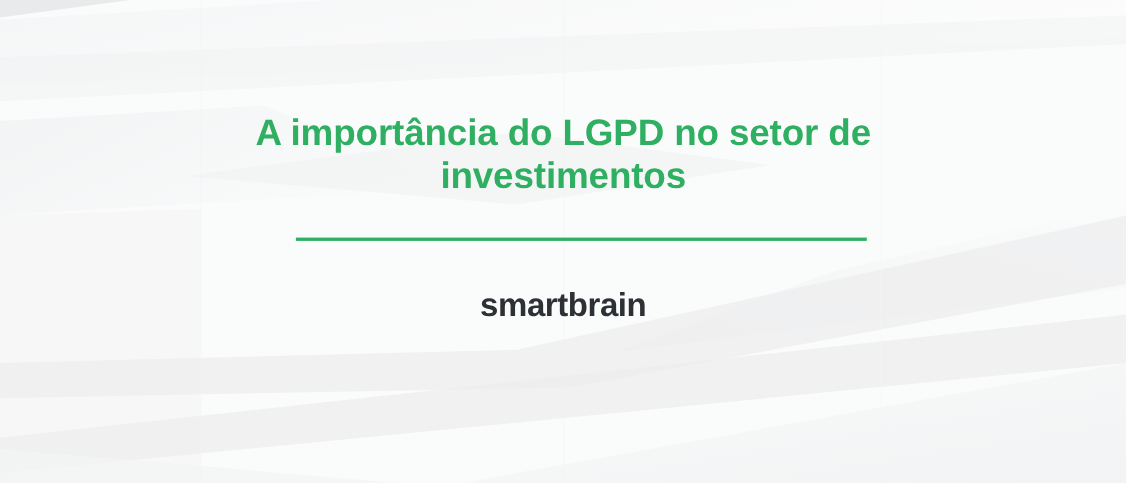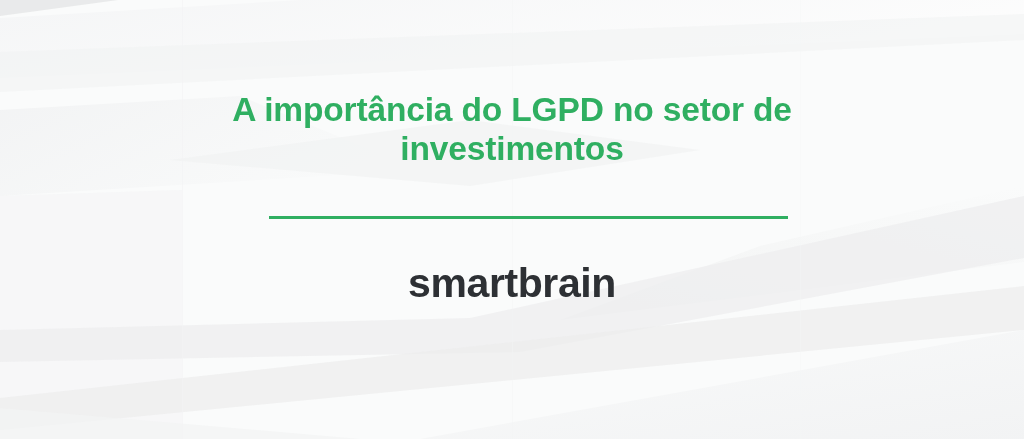--- a/index.html
+++ b/index.html
@@ -36,21 +36,21 @@
     position: absolute;
     inset: 0;
     display: flex;
     flex-direction: column;
     align-items: center;
     z-index: 2;
   }
 
   .title {
     position: absolute;
-    top: 90px;
+    top: 102px;
     left: 50%;
     transform: translateX(-50%);
     width: 560px;
     text-align: center;
     font-size: 33.5px;
     line-height: 1.17;
     font-weight: 700;
     letter-spacing: -0.15px;
     color: #2faf61;
     white-space: pre-line;
@@ -64,21 +64,21 @@
     height: 3px;
     background: #2faf61;
   }
 
   .logo {
     position: absolute;
     top: 261px;
     left: 50%;
     transform: translateX(-50%);
     text-align: right;
-    font-size: 41px;
+    font-size: 30px;
     font-weight: 700;
     letter-spacing: -0.4px;
     color: #2d3034;
     line-height: 1.1;
   }
 </style>
 </head>
 <body>
 
 <div id="slide">

